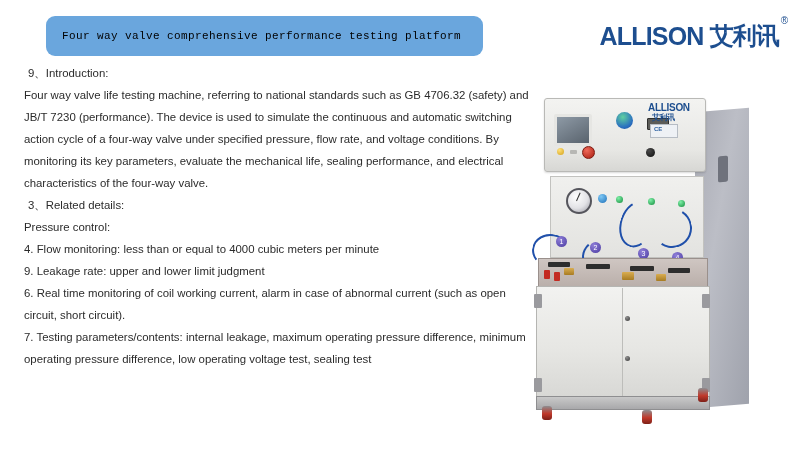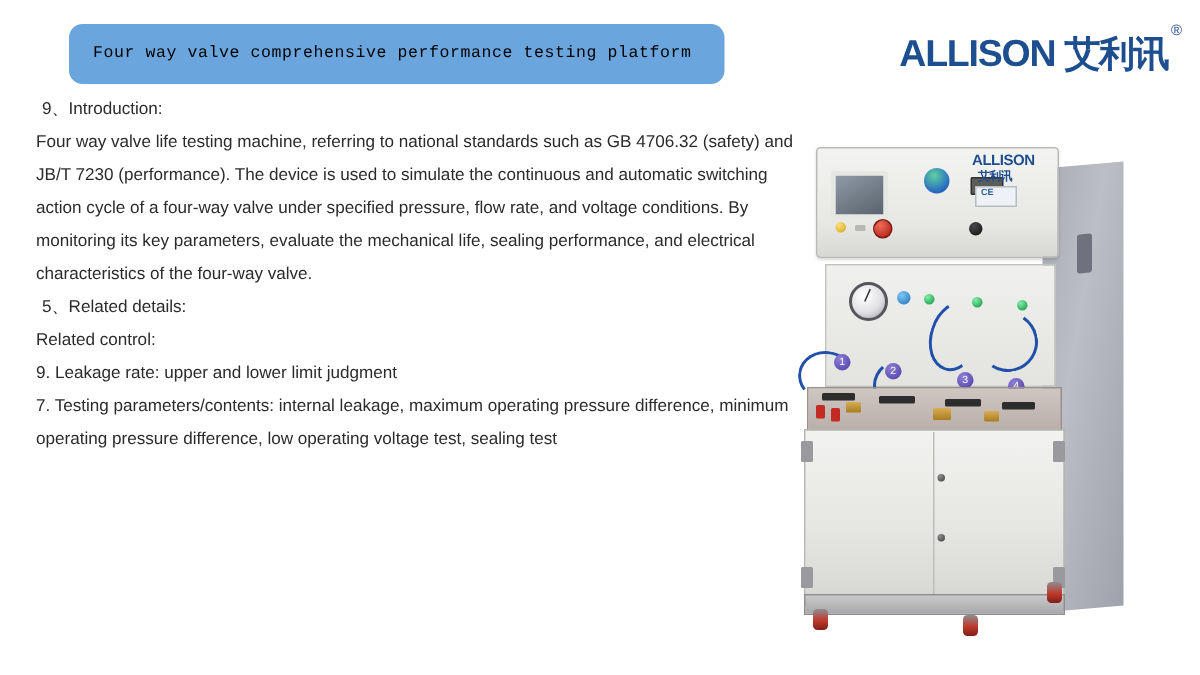--- a/index.html
+++ b/index.html
@@ -292,23 +292,25 @@
 
 <div id="brand-logo">
   <span id="brand-latin">ALLISON</span>
   <span id="brand-cjk">艾利讯</span>
   <span id="brand-reg">®</span>
 </div>
 
 <div id="body-copy">
   <p class="para heading">9、Introduction:</p>
   <p class="para">Four way valve life testing machine, referring to national standards such as GB 4706.32 (safety) and JB/T 7230 (performance). The device is used to simulate the continuous and automatic switching action cycle of a four-way valve under specified pressure, flow rate, and voltage conditions. By monitoring its key parameters, evaluate the mechanical life, sealing performance, and electrical characteristics of the four-way valve.</p>
-  <p class="para heading">5、Related details:</p>
-  <p class="para">Related control:</p>
+  <p class="para heading">3、Related details:</p>
+  <p class="para">Pressure control:</p>
+  <p class="para">4. Flow monitoring: less than or equal to 4000 cubic meters per minute</p>
   <p class="para">9. Leakage rate: upper and lower limit judgment</p>
+  <p class="para">6. Real time monitoring of coil working current, alarm in case of abnormal current (such as open circuit, short circuit).</p>
   <p class="para">7. Testing parameters/contents: internal leakage, maximum operating pressure difference, minimum operating pressure difference, low operating voltage test, sealing test</p>
 
 </div>
 
 <div id="product-photo">
 
   <div class="ph" id="side-panel"></div>
   <div class="ph" id="side-handle"></div>
 
   <div class="ph" id="head-box"></div>

